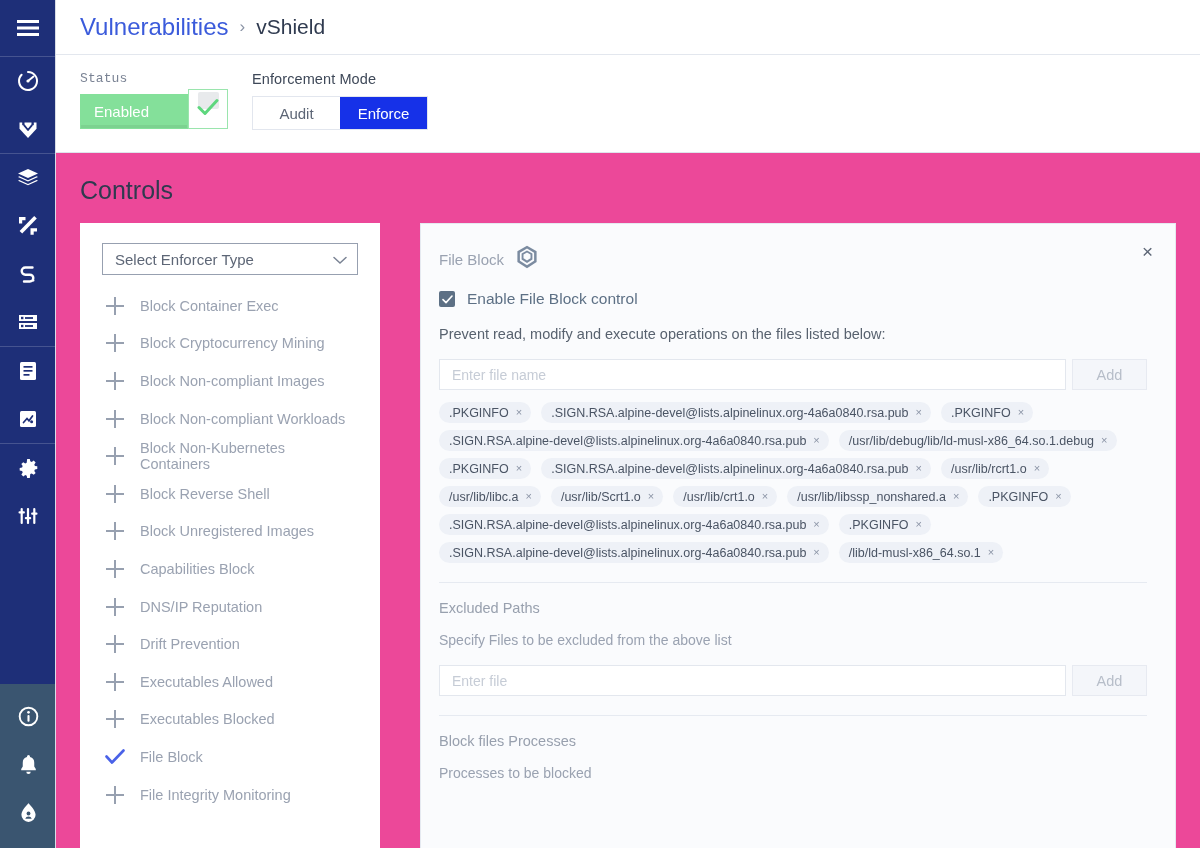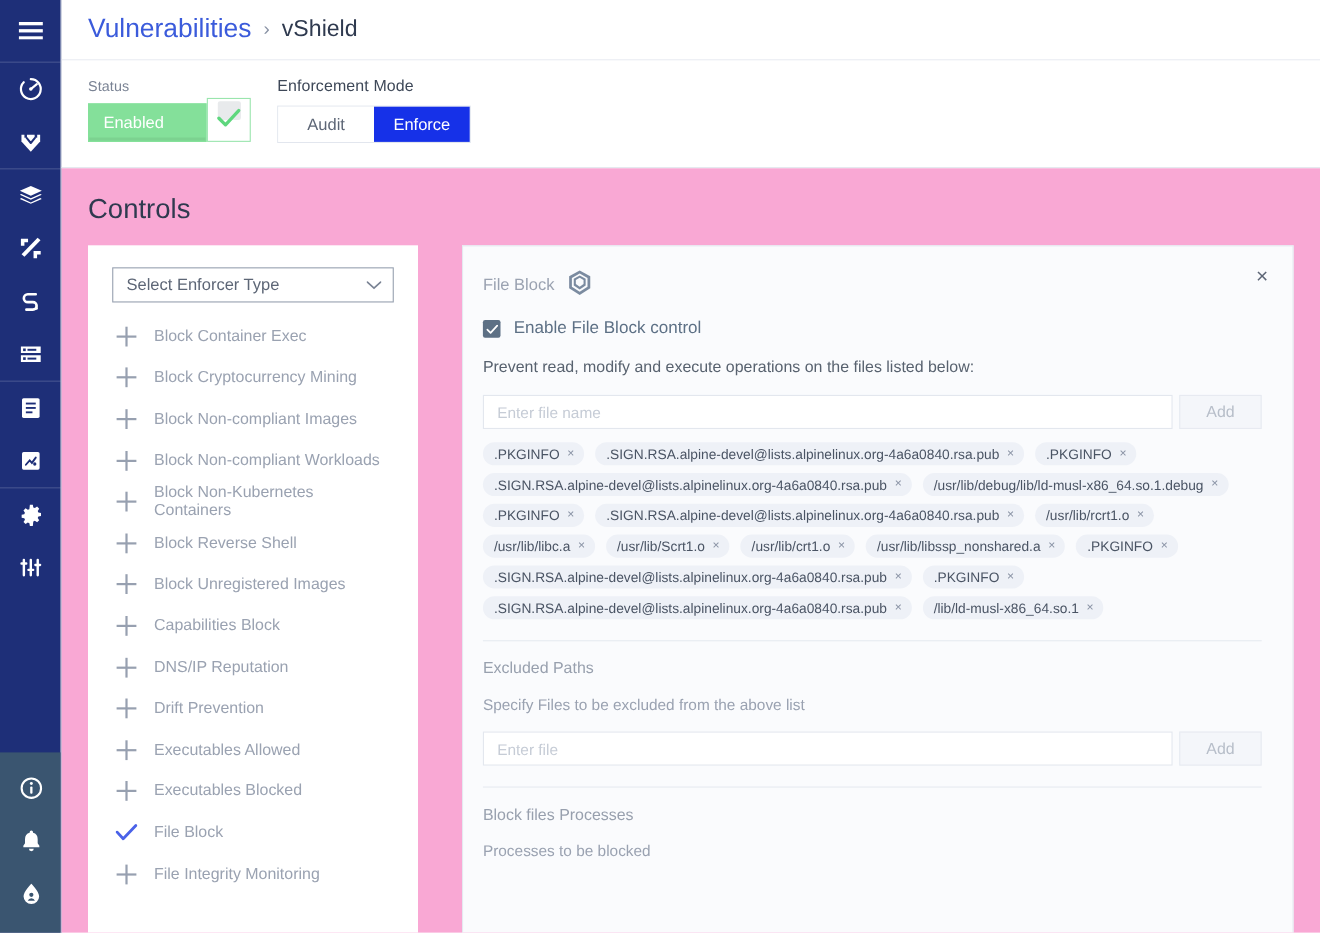--- a/index.html
+++ b/index.html
@@ -49,21 +49,21 @@
 
   .status-bar {
     flex: 0 0 98px;
     background: #ffffff;
     display: flex; align-items: flex-start;
     padding: 16px 24px 0 24px;
     border-bottom: 1px solid #dfe4ec;
   }
   .status-block { margin-right: 24px; }
   .status-label {
-    font-size: 13px; color: #7a8394; margin-bottom: 8px; letter-spacing: .1px;
+    font-size: 13px; color: #7a8394; margin-bottom: 8px; letter-spacing: .1px; font-family: Liberation Mono, monospace;
   }
   .enf-label {
     font-size: 14.5px; color: #3e4858; margin-bottom: 9px; letter-spacing: .1px;
   }
   .toggle-wrap {
     display: flex; align-items: stretch; height: 35px;
     width: 148px;
   }
   .toggle-on {
     flex: 1 1 auto;
@@ -96,21 +96,21 @@
   .seg-btn {
     flex: 1 1 50%;
     display: flex; align-items: center; justify-content: center;
     font-size: 15px; cursor: pointer;
     background: #ffffff; color: #5d6676;
   }
   .seg-btn.active { background: #1631e8; color: #ffffff; }
 
   .content {
     flex: 1 1 auto;
-    background: #f9a8d4;
+    background: #ec4899;
     padding: 20px 24px 0 24px;
     overflow: hidden;
   }
   .controls-title {
     font-size: 25px; color: #2f3a4f; font-weight: 400;
     margin: 3px 0 18px 0;
   }
   .panels { display: flex; gap: 40px; align-items: flex-start; }
 
   

